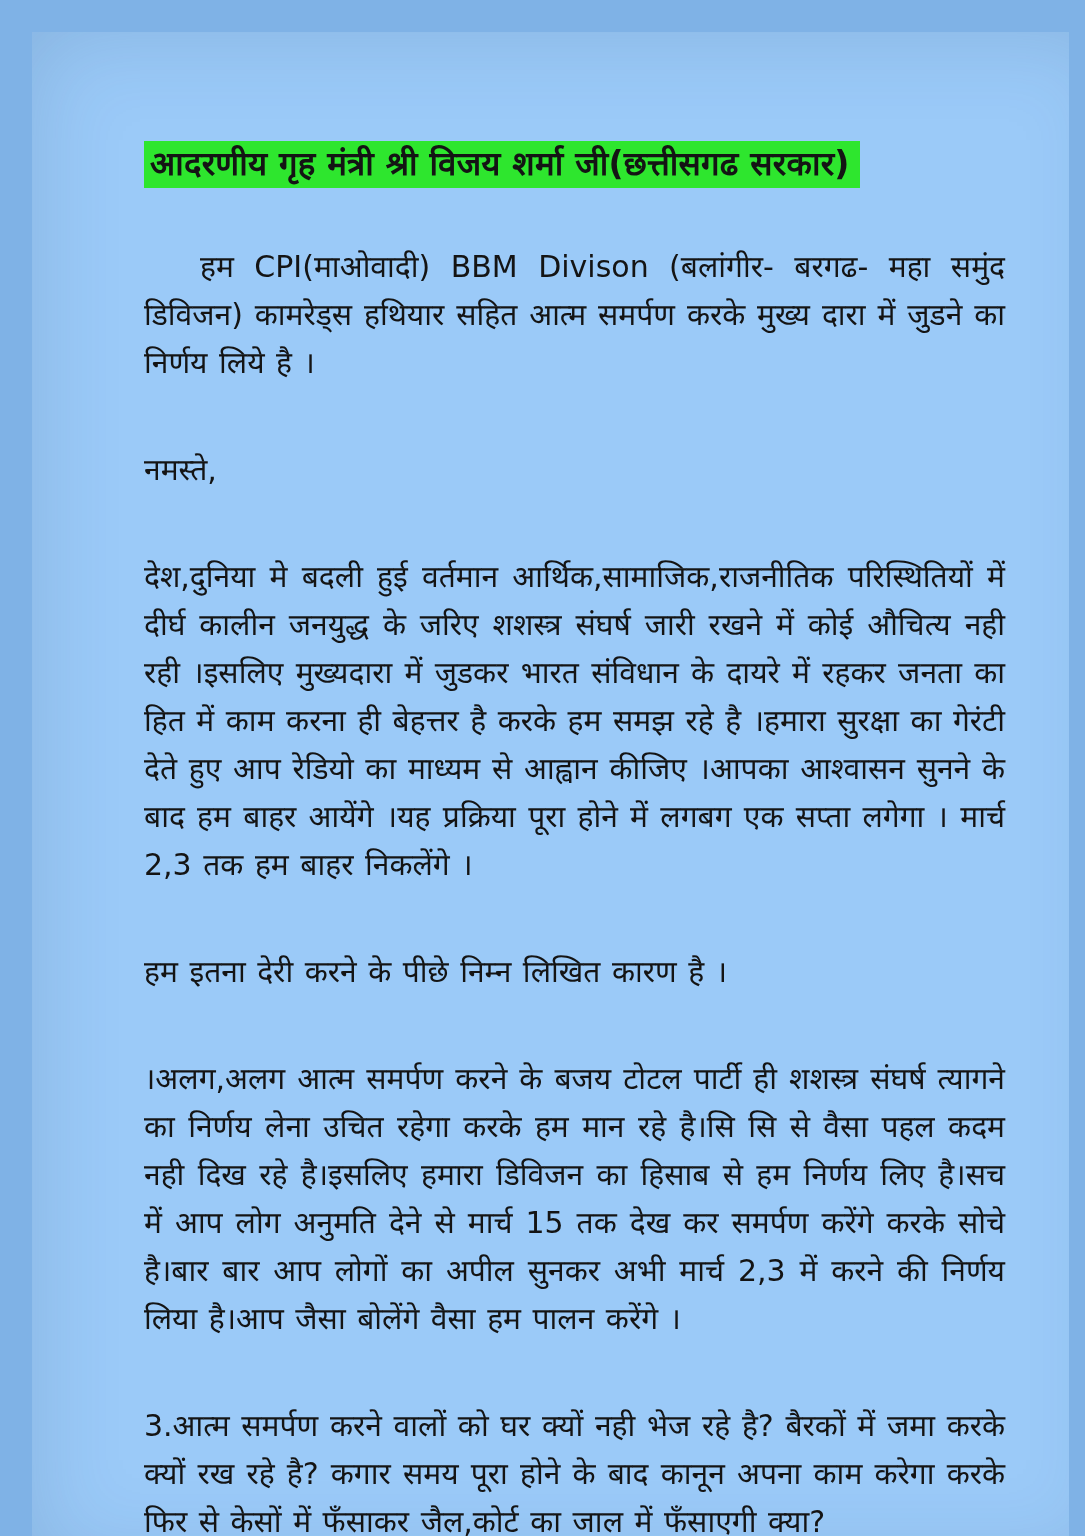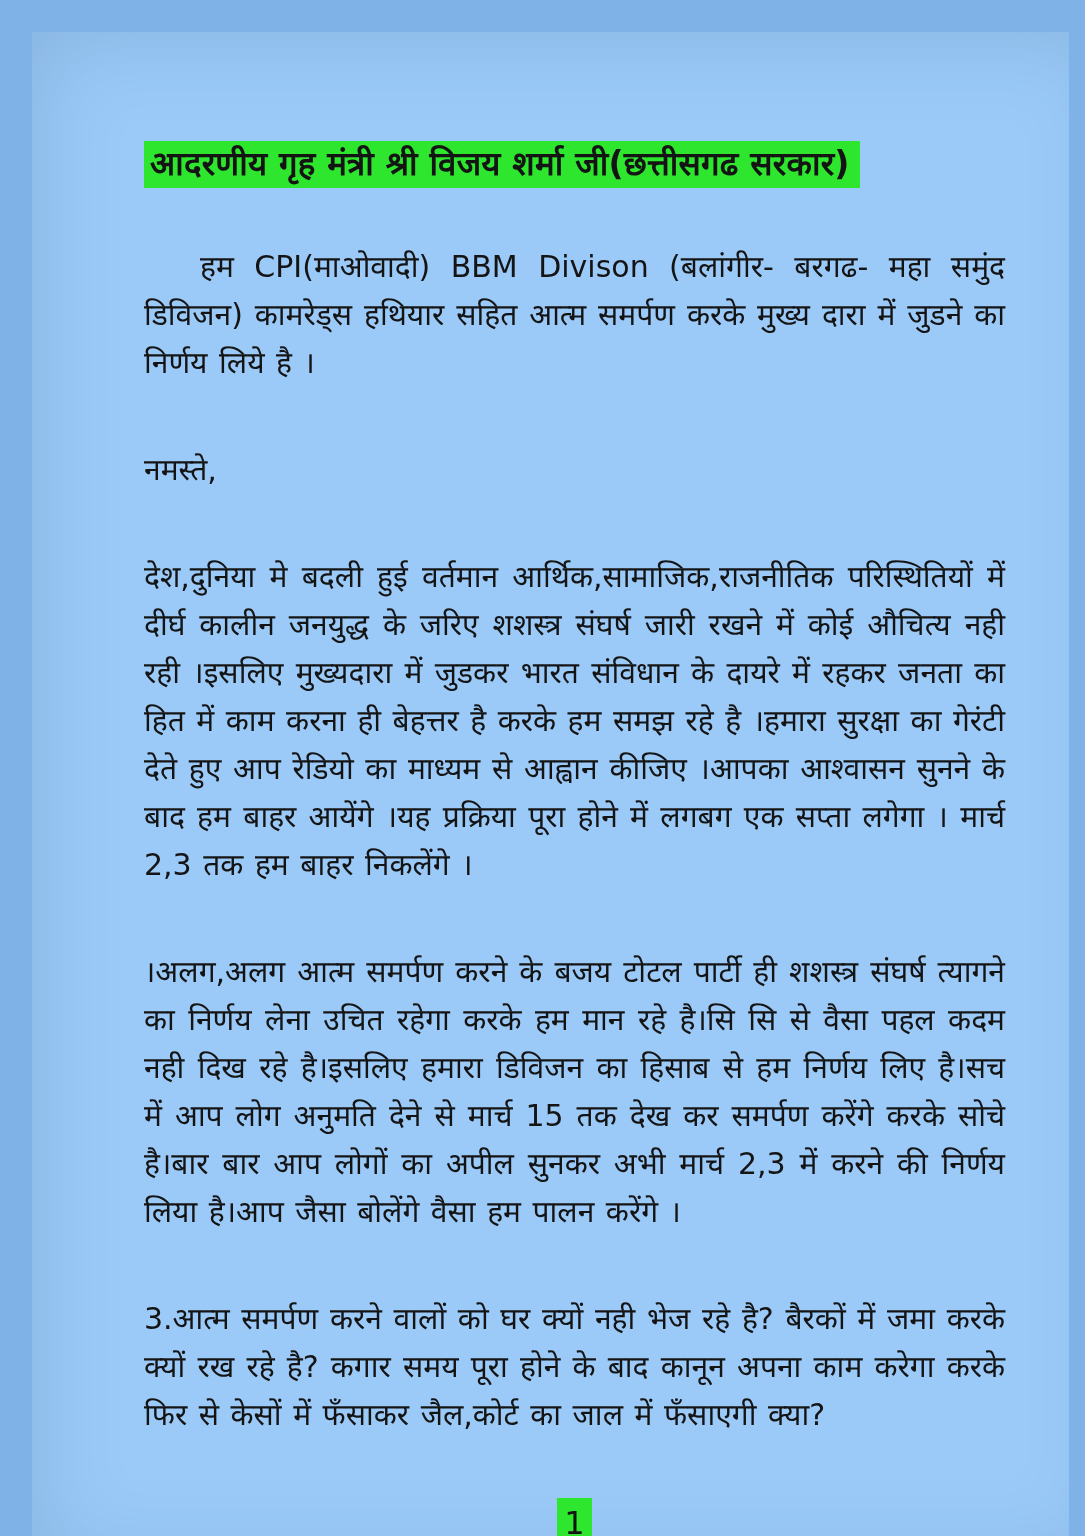--- a/index.html
+++ b/index.html
@@ -71,20 +71,21 @@
   <div class="content">
 
     <h1 class="title-line"><mark>आदरणीय गृह मंत्री श्री विजय शर्मा जी(छत्तीसगढ सरकार)</mark></h1>
 
     <p class="body-text indent">हम CPI(माओवादी) BBM Divison (बलांगीर- बरगढ- महा समुंद डिविजन) कामरेड्स हथियार सहित आत्म समर्पण करके मुख्य दारा में जुडने का निर्णय लिये है ।</p>
 
     <p class="body-text salutation">नमस्ते,</p>
 
     <p class="body-text">देश,दुनिया मे बदली हुई वर्तमान आर्थिक,सामाजिक,राजनीतिक परिस्थितियों में दीर्घ कालीन जनयुद्ध के जरिए शशस्त्र संघर्ष जारी रखने में कोई औचित्य नही रही ।इसलिए मुख्यदारा में जुडकर भारत संविधान के दायरे में रहकर जनता का हित में काम करना ही बेहत्तर है करके हम समझ रहे है ।हमारा सुरक्षा का गेरंटी देते हुए आप रेडियो का माध्यम से आह्वान कीजिए ।आपका आश्वासन सुनने के बाद हम बाहर आयेंगे ।यह प्रक्रिया पूरा होने में लगबग एक सप्ता लगेगा । मार्च 2,3 तक हम बाहर निकलेंगे ।</p>
 
+    <p class="body-text">हम इतना देरी करने के पीछे निम्न लिखित कारण है ।</p>
 
 
     <p class="body-text">।अलग,अलग आत्म समर्पण करने के बजय टोटल पार्टी ही शशस्त्र संघर्ष त्यागने का निर्णय लेना उचित रहेगा करके हम मान रहे है।सि सि से वैसा पहल कदम नही दिख रहे है।इसलिए हमारा डिविजन का हिसाब से हम निर्णय लिए है।सच में आप लोग अनुमति देने से मार्च 15 तक देख कर समर्पण करेंगे करके सोचे है।बार बार आप लोगों का अपील सुनकर अभी मार्च 2,3 में करने की निर्णय लिया है।आप जैसा बोलेंगे वैसा हम पालन करेंगे ।</p>
 
     <p class="body-text">3.आत्म समर्पण करने वालों को घर क्यों नही भेज रहे है? बैरकों में जमा करके क्यों रख रहे है? कगार समय पूरा होने के बाद कानून अपना काम करेगा करके फिर से केसों में फँसाकर जैल,कोर्ट का जाल में फँसाएगी क्या?</p>
 
     <div class="page-number-row">
       <mark>1</mark>
     </div>
 

